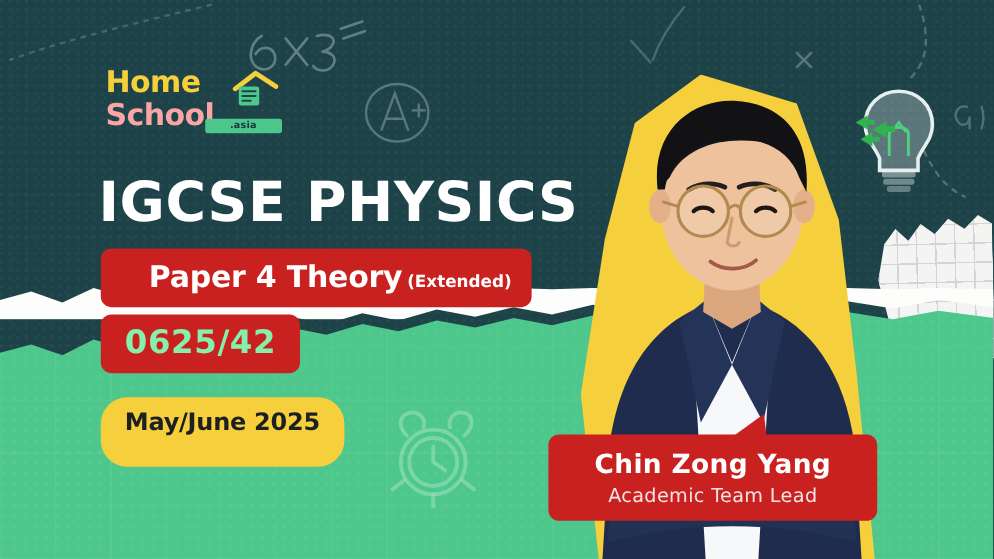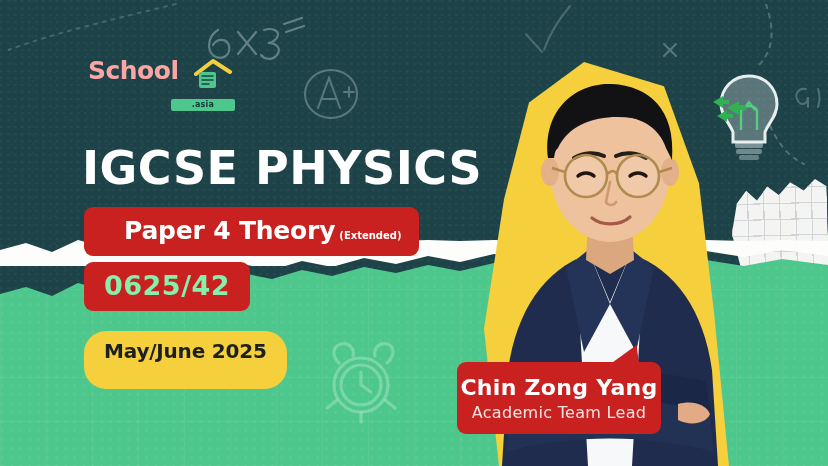--- a/index.html
+++ b/index.html
@@ -92,21 +92,21 @@
   .badge-paper {
     position:absolute; left:84px; top:207px;
     background:#c9211f; border-radius:9px;
     padding:9px 17px 11px; white-space:nowrap;
     font-family:"DejaVu Sans", sans-serif;
   }
   .badge-paper .big {
     font-weight:bold; font-size:25px; color:#fff; letter-spacing:-.2px;margin-left:23px;
   }
   .badge-paper .small {
-    font-weight:bold; font-size:10px; color:#fff; margin-left:4px;
+    font-weight:bold; font-size:14px; color:#fff; margin-left:4px;
   }
   .badge-code {
     position:absolute; left:84px; top:262px;
     background:#c9211f; border-radius:9px;
     padding:8px 20px 10px; white-space:nowrap;
     font-family:"DejaVu Sans", sans-serif;
     font-weight:bold; font-size:27px; color:#86efac; letter-spacing:.5px;
   }
   .badge-date {
     position:absolute; left:84px; top:331px;
@@ -123,21 +123,21 @@
     background:#f6cf3c;
     clip-path: polygon(40% 0%, 72% 6%, 86% 30%, 92% 62%, 98% 100%, 6% 100%, 0% 66%, 8% 34%, 18% 10%);
   }
   .person { position:absolute; left:26px; top:52px; width:236px; height:414px; }
 
   
   .bulb { position:absolute; left:713px; top:72px; width:72px; height:92px; }
 
   
   .nameplate {
-    position:absolute; left:457px; top:362px; width:204px; height:72px;
+    position:absolute; left:457px; top:362px; width:274px; height:72px;
     background:#c9211f; border-radius:9px;
     display:flex; flex-direction:column; align-items:center; justify-content:center;
     font-family:"DejaVu Sans", sans-serif;
   }
   .nameplate .nm { font-size:22px; font-weight:bold; color:#fff; letter-spacing:.3px; }
   .nameplate .rl { font-size:16px; color:#f3e3e3; margin-top:3px; letter-spacing:.3px; }
   .np-tail {
     position:absolute; left:609px; top:345px; width:30px; height:20px;
     background:#c9211f;
     clip-path: polygon(0 100%, 100% 100%, 92% 0%);
@@ -206,20 +206,21 @@
       <path d="M46 42 L46 55 L56 62"></path>
       <path d="M24 33 C16 25 18 16 26 14 C34 12 40 19 38 26"></path>
       <path d="M60 26 C58 19 64 12 72 14 C80 16 80 26 72 33"></path>
       <path d="M46 82 L46 92"></path>
       <path d="M70 70 L80 78"></path>
       <path d="M22 70 L12 78"></path>
     </svg>
   </div>
 
   <div class="logo">
+    <div class="l1">Home</div>
     <div class="l2">School</div>
     <div class="logo-mark">
       <svg width="40" height="34" viewBox="0 0 40 34">
         <path d="M4 16 L21 3 L38 14" fill="none" stroke="#f6cf3c" stroke-width="4" stroke-linecap="round" stroke-linejoin="round"></path>
         <rect x="7" y="14" width="17" height="16" rx="2" fill="#4ec78c"></rect>
         <path d="M10 18 H21 M10 22 H21 M10 26 H17" stroke="#1d4349" stroke-width="1.6" stroke-linecap="round"></path>
       </svg>
     </div>
     <div class="logo-asia">.asia</div>
   </div>

